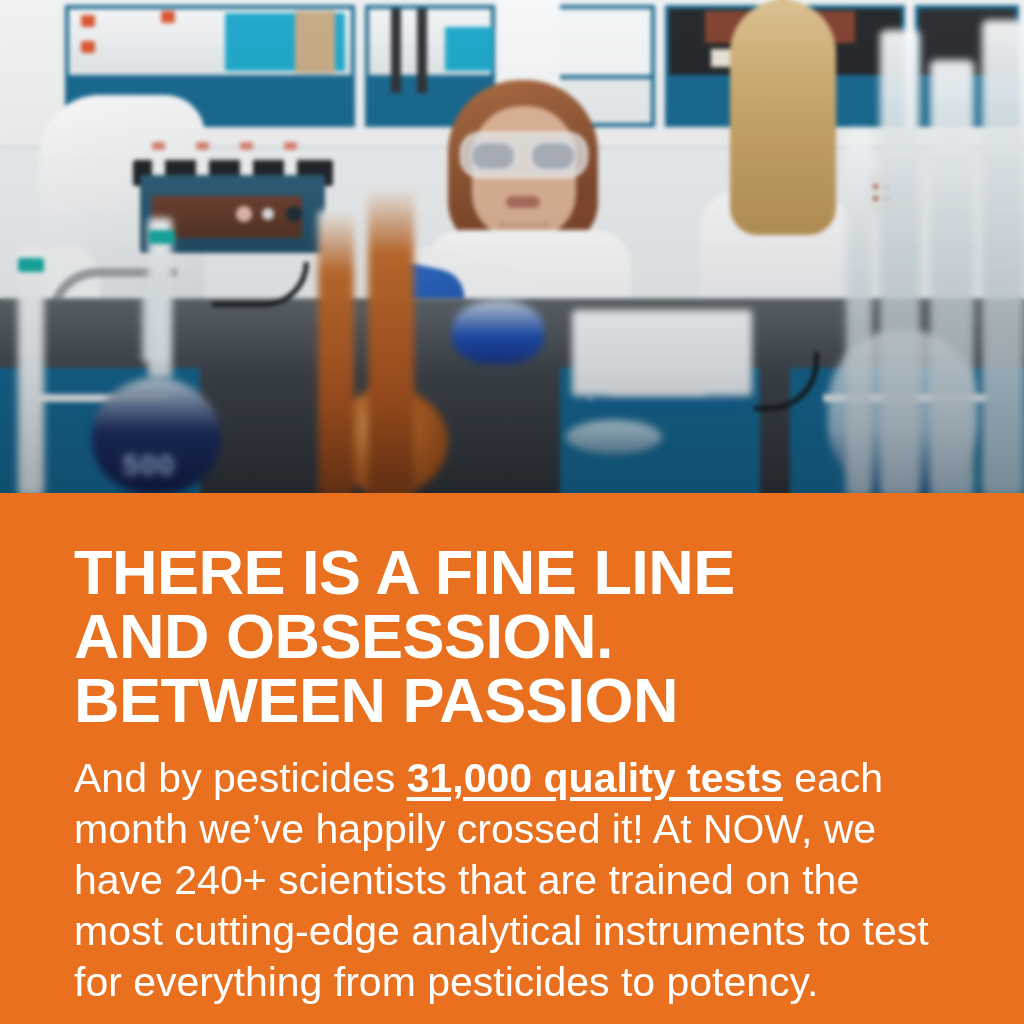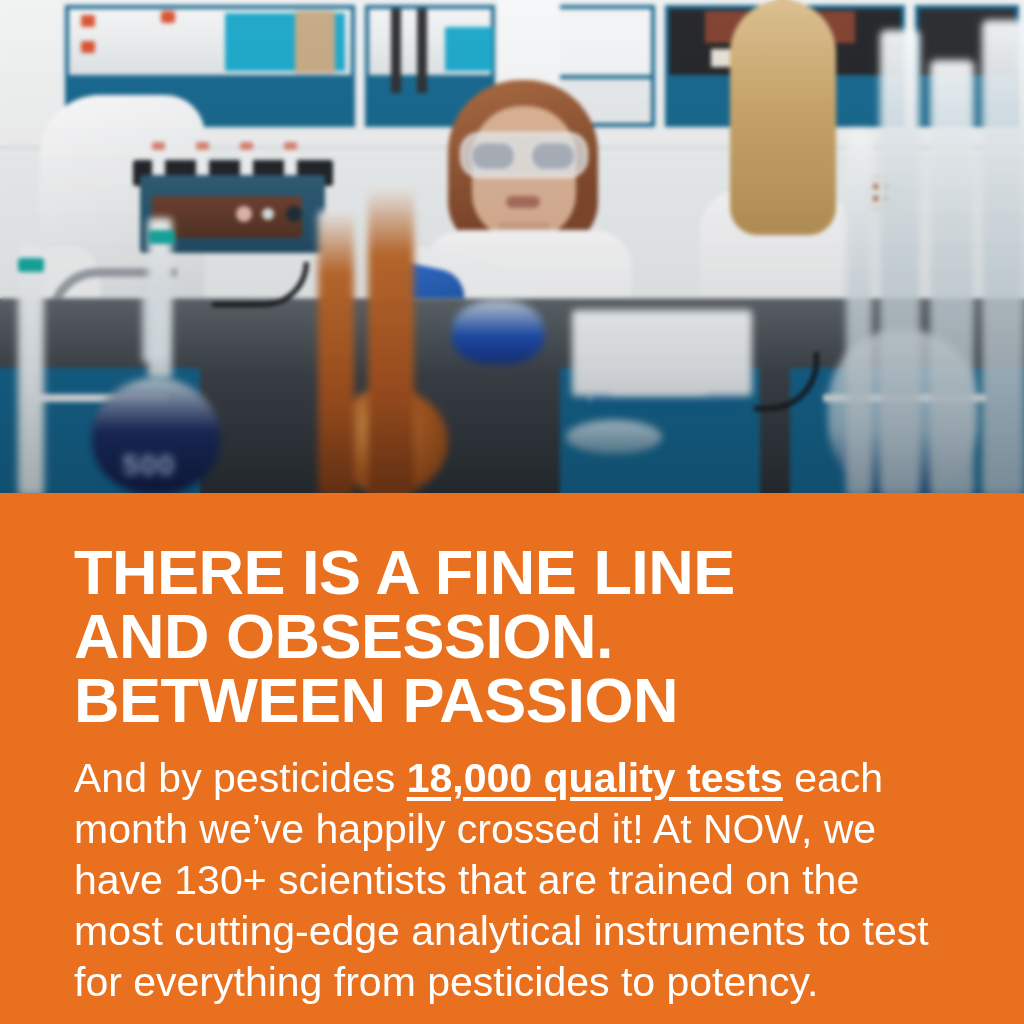--- a/index.html
+++ b/index.html
@@ -289,16 +289,16 @@
   </div>
 
   <div class="panel">
 
     <h1 class="headline">
       <span class="hl">THERE IS A FINE LINE</span>
       <span class="hl">AND OBSESSION.</span>
       <span class="hl">BETWEEN PASSION</span>
     </h1>
 
-    <p class="body-copy"><span>And by pesticides </span><span class="em">18,000 quality tests</span><span> each month we’ve happily crossed it! At NOW, we have 130+ scientists that are trained on the most cutting-edge analytical instruments to test for everything from pesticides to potency.</span></p>
+    <p class="body-copy"><span>And by pesticides </span><span class="em">31,000 quality tests</span><span> each month we’ve happily crossed it! At NOW, we have 240+ scientists that are trained on the most cutting-edge analytical instruments to test for everything from pesticides to potency.</span></p>
 
   </div>
 </div>
 
 </body></html>

